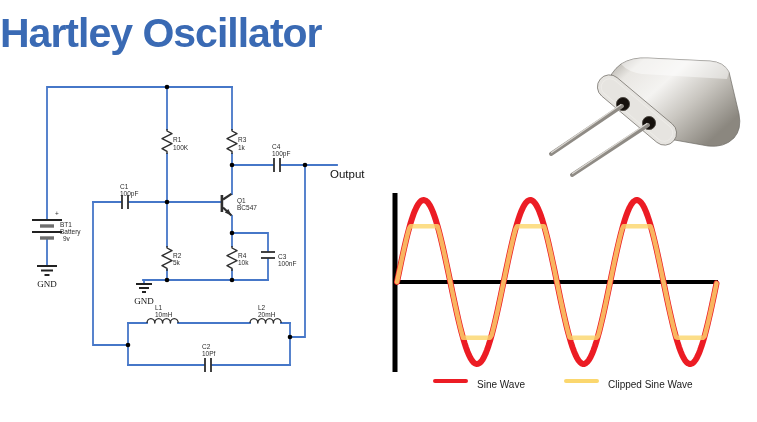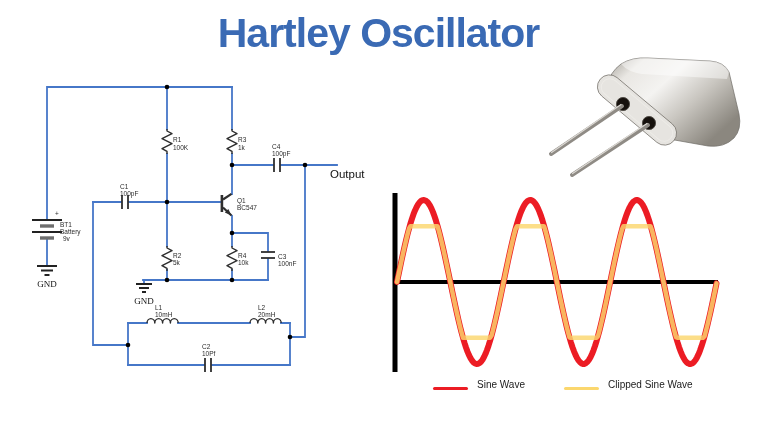--- a/index.html
+++ b/index.html
@@ -1,29 +1,29 @@
 <!DOCTYPE html>
 <html style="--wire: #4677c8; --title-color: #3a6ab4;"><head>
 <meta charset="utf-8">
 <style>
   html,body{margin:0;padding:0;}
   body{width:757px;height:422px;position:relative;background:#ffffff;overflow:hidden;
        font-family:"Liberation Sans", sans-serif;}
-  .page-title{position:absolute;top:10px;left:0;width:757px;margin:0;text-align:center;
+  .page-title{position:absolute;top:10px;left:0;width:757px;margin:0;
        font-size:41px;font-weight:700;letter-spacing:-1px;color:var(--title-color,#3a6ab4);}
   svg{position:absolute;}
   .w{stroke:var(--wire,#4677c8);fill:none;stroke-width:1.8;stroke-linecap:square;}
   .sym{stroke:#2e2e2e;fill:none;stroke-width:1.4;stroke-linejoin:round;}
   .symthick{stroke:#2e2e2e;fill:none;stroke-width:2.2;}
   .plate{stroke:#2e2e2e;stroke-width:1.8;}
   .dot{fill:#000;}
   .lbl{font-family:"Liberation Sans",sans-serif;font-size:6.5px;fill:#2b2b2b;}
   .gndlbl{font-family:"Liberation Serif",serif;font-size:9px;fill:#111;}
   .outlbl{font-family:"Liberation Sans",sans-serif;font-size:11.5px;fill:#111;}
-  .legend-item{position:absolute;display:flex;align-items:flex-end;}
+  .legend-item{position:absolute;display:flex;align-items:flex-start;}
   .legend-swatch{width:35px;height:3.5px;border-radius:2px;}
   .legend-label{font-size:10px;color:#222;margin-left:9px;white-space:nowrap;}
 </style>
 </head>
 <body>
 
 <h1 class="page-title">Hartley Oscillator</h1>
 
 <svg style="left:0;top:55px" width="380" height="320" viewBox="0 55 380 320">
 

